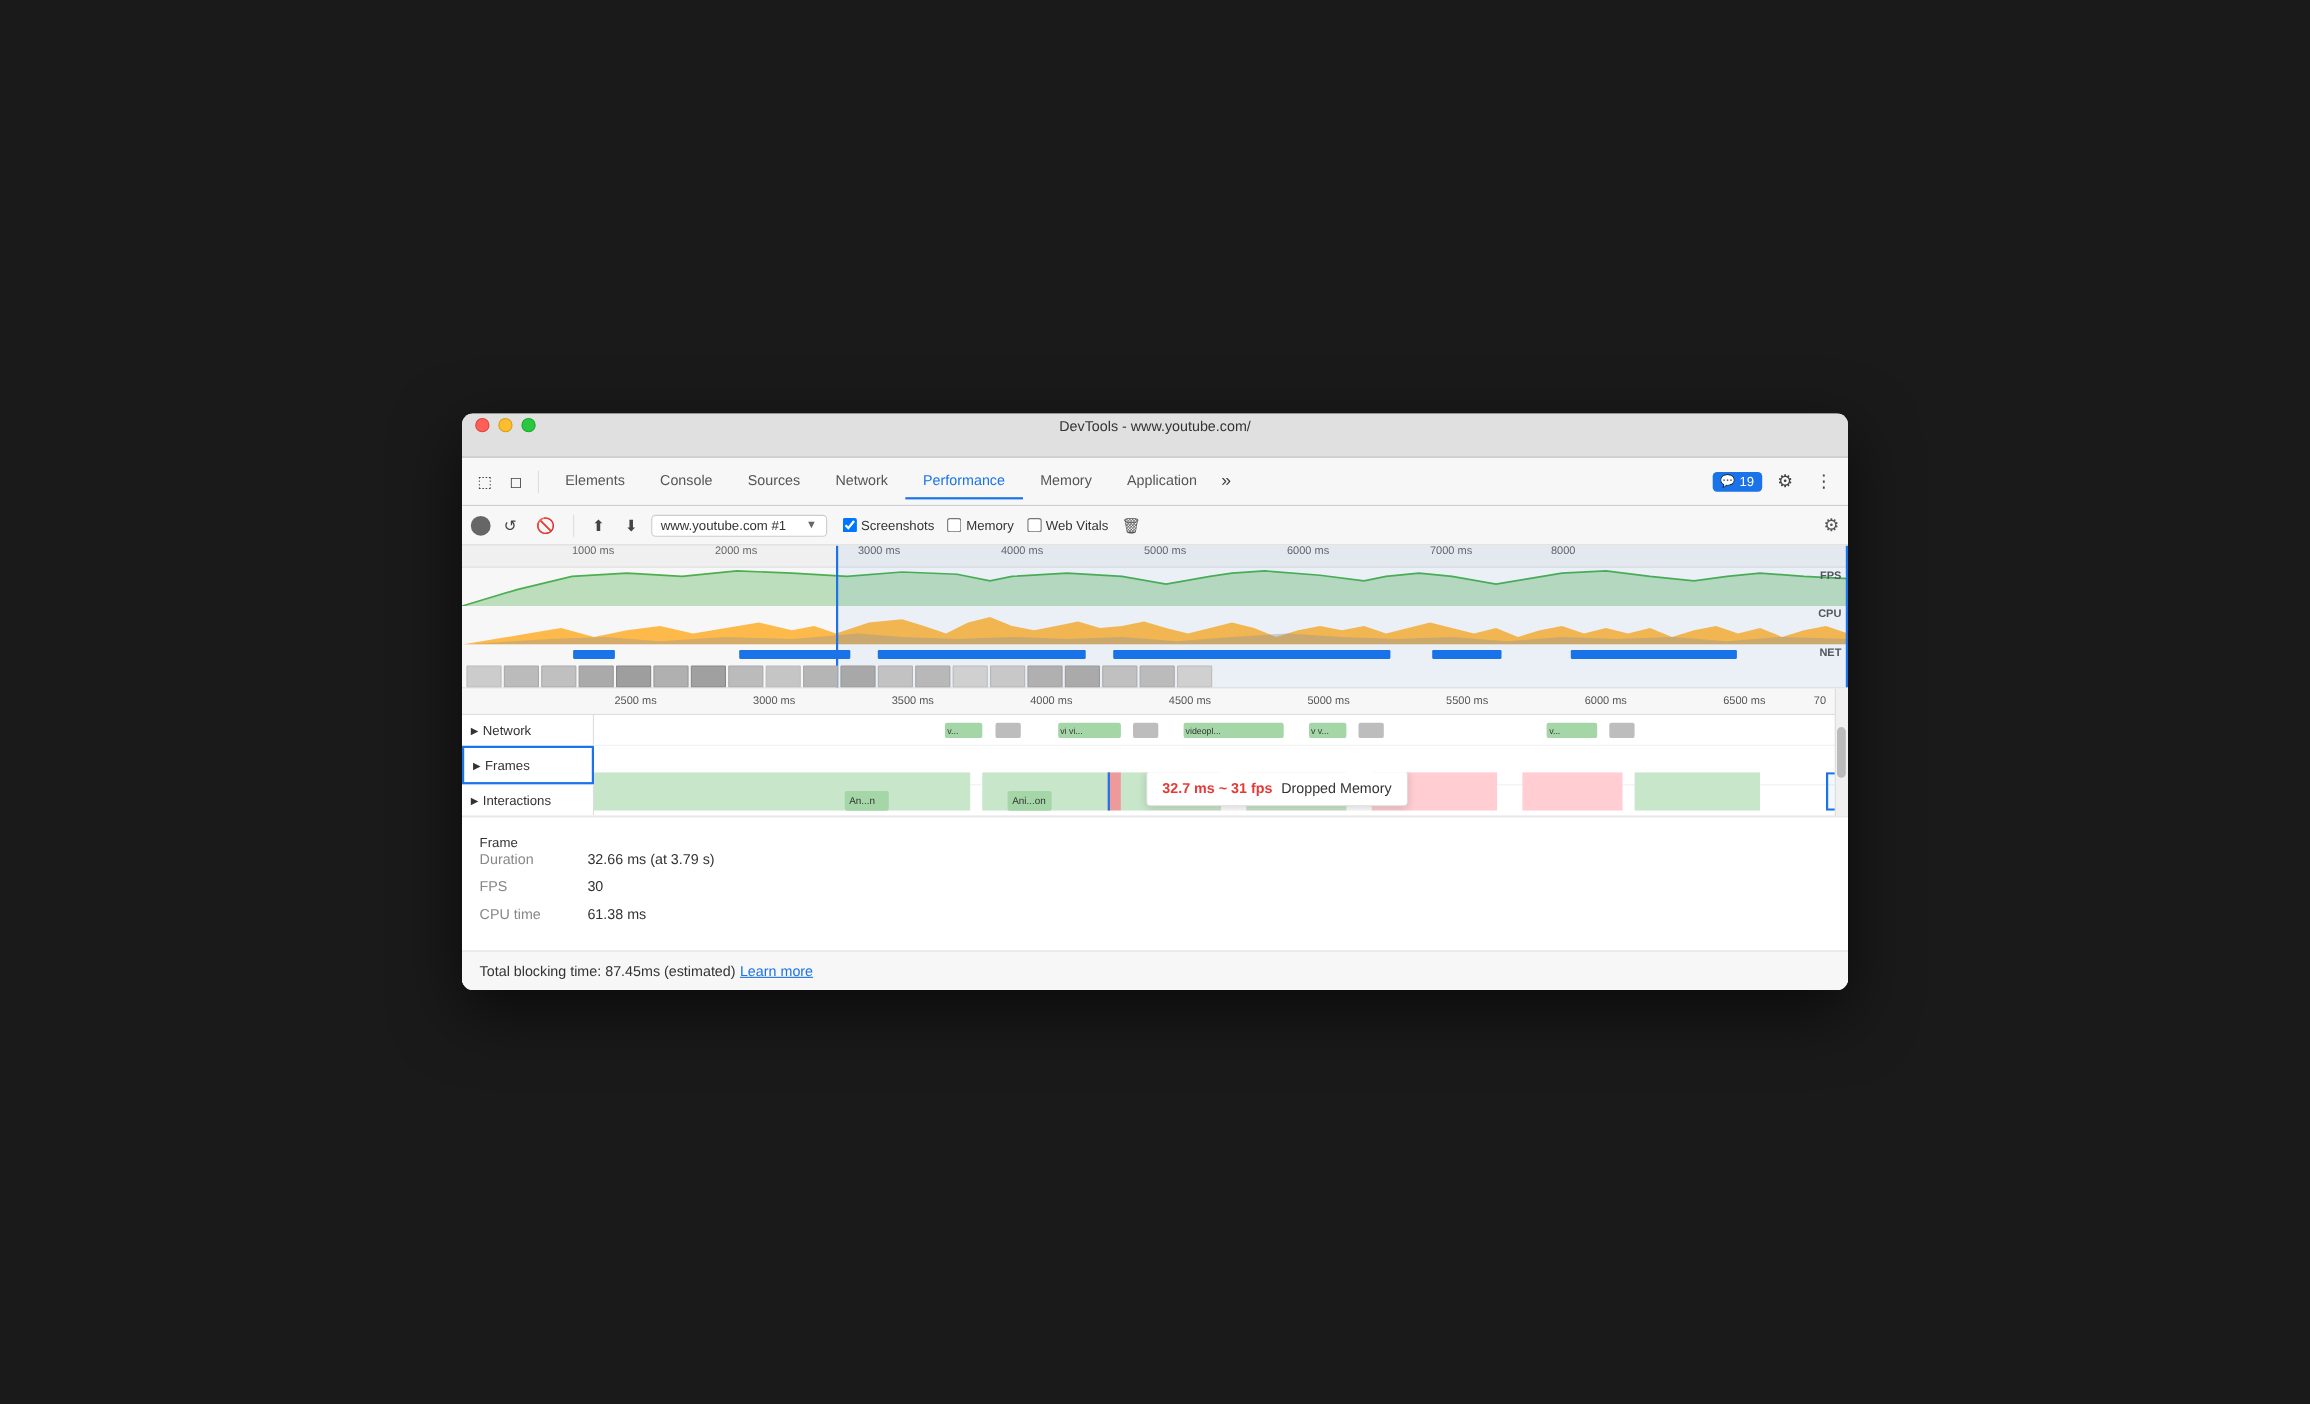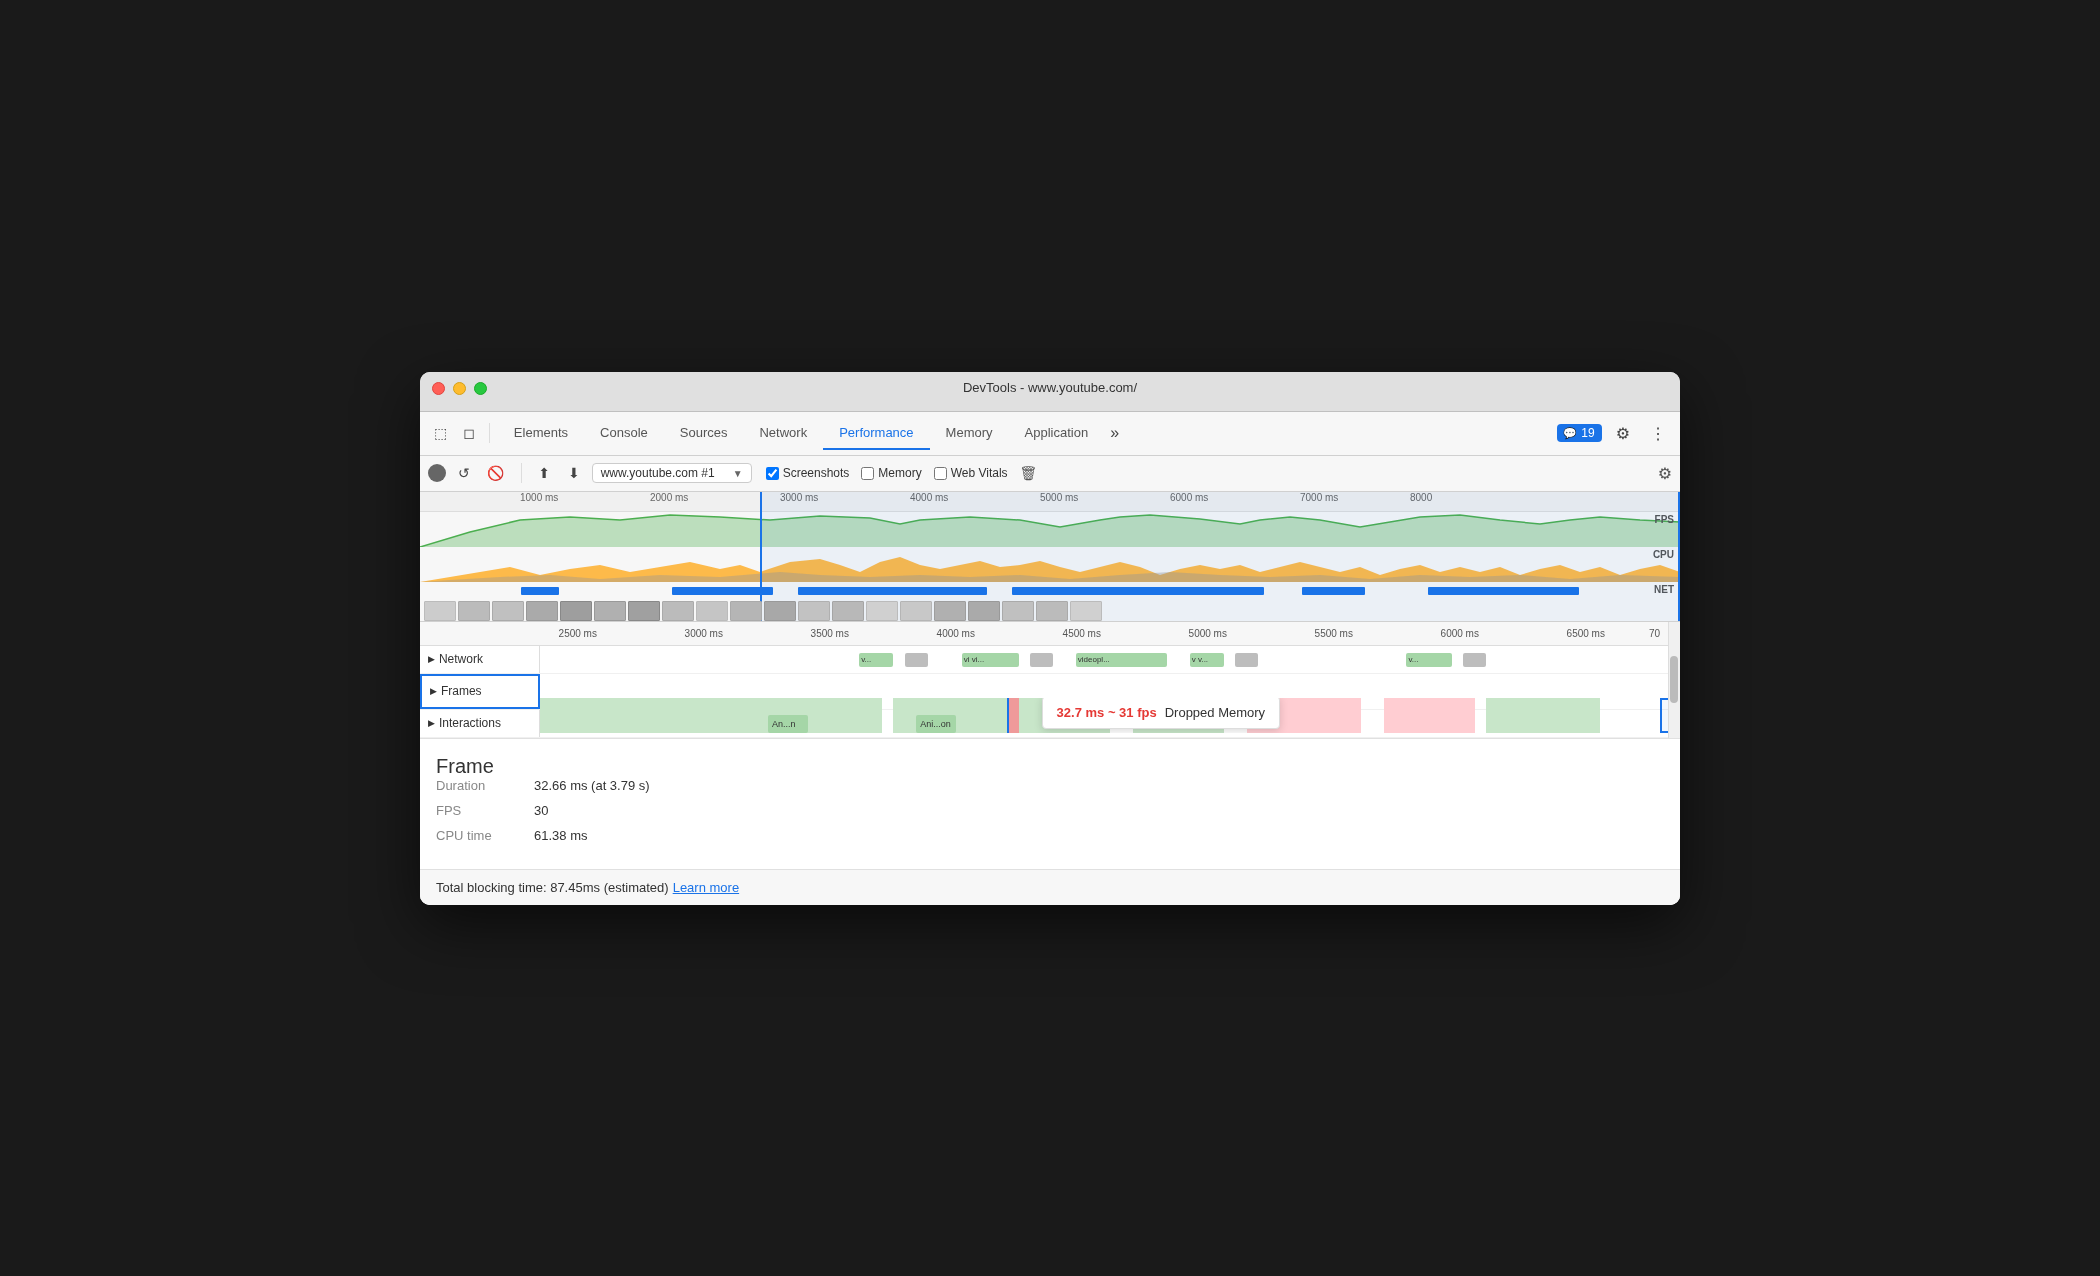--- a/index.html
+++ b/index.html
@@ -16,22 +16,22 @@
       background: #f0f0f0;
       border-radius: 10px;
       overflow: hidden;
       box-shadow: 0 20px 60px rgba(0,0,0,0.6);
     }
     
     .title-bar {
       background: #e0e0e0;
       height: 40px;
       display: flex;
-      align-items: flex-end;
-      padding: 16px 12px;
+      align-items: flex-start;
+      padding: 4px 12px;
       border-bottom: 1px solid #c0c0c0;
       position: relative;
     }
     .traffic-lights {
       display: flex;
       gap: 8px;
       align-items: center;
     }
     .traffic-light {
       width: 13px;
@@ -221,21 +221,21 @@
       border-bottom: 2px solid transparent;
     }
     .bottom-tab.active {
       color: #1a73e8;
       border-bottom: 2px solid #1a73e8;
     }
     .summary-content {
       padding: 16px 16px;
     }
     .summary-title {
-      font-size: 20px;
+      font-size: 12px;
       font-weight: 400;
       color: #333;
       margin-bottom: 0;
     }
     .summary-row {
       display: flex;
       align-items: baseline;
       gap: 8px;
       margin-bottom: 10px;
     }

